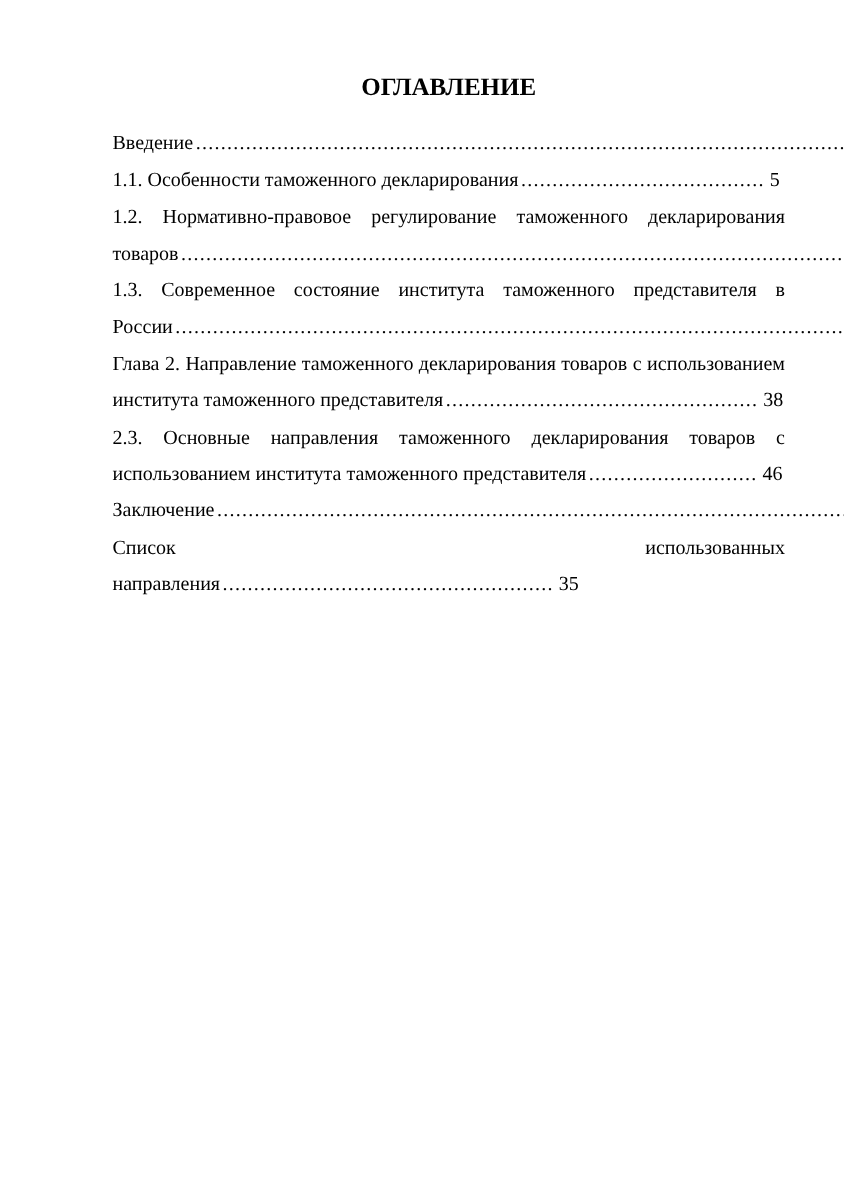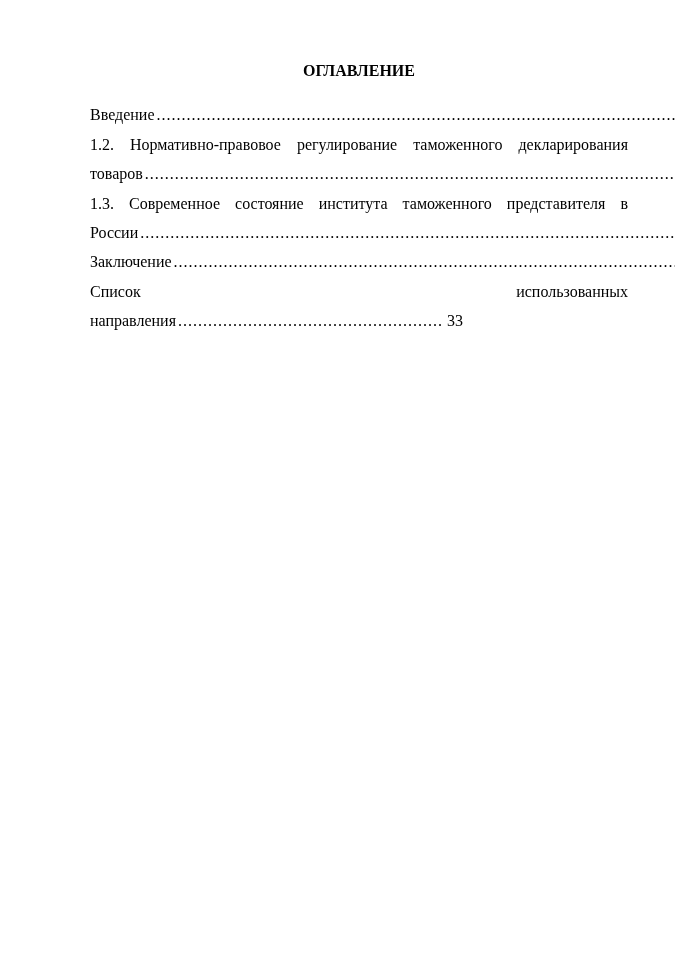--- a/index.html
+++ b/index.html
@@ -14,21 +14,21 @@
     box-sizing: border-box;
     background: #ffffff;
     color: #000000;
     padding: 56px 47px 0 90px;
     font-family: "Liberation Serif", "DejaVu Serif", serif;
     font-size: 16px;
     line-height: 29.4px;
     overflow: hidden;
   }
   .toc-title {
-    font-size: 16px;
+    font-size: 20px;
     font-weight: 700;
     text-align: center;
     margin: 0 0 15px 0;
     line-height: 29.4px;
   }
   .toc-entry {
     text-align: justify;
   }
   .toc-text {
     white-space: normal;
@@ -45,26 +45,29 @@
 </style>
 </head>
 <body>
 
 <div class="page">
   <h1 class="toc-title">ОГЛАВЛЕНИЕ</h1>
   <div class="toc">
   <div class="toc-entry"><span class="toc-text">Введение</span><span class="toc-dots">............................................................................................................................................................................................................................................................................................................</span></div>
 
 
+  <div class="toc-entry"><span class="toc-text">1.1. Особенности таможенного декларирования</span><span class="toc-dots">.......................................</span><span class="toc-page">5</span></div>
 
   <div class="toc-entry"><span class="toc-text">1.2. Нормативно-правовое регулирование таможенного декларирования товаров</span><span class="toc-dots">............................................................................................................................................................................................................................................................................................................</span></div>
 
   <div class="toc-entry"><span class="toc-text">1.3. Современное состояние института таможенного представителя в России</span><span class="toc-dots">............................................................................................................................................................................................................................................................................................................</span></div>
 
+  <div class="toc-entry"><span class="toc-text">Глава 2. Направление таможенного декларирования товаров с использованием института таможенного представителя</span><span class="toc-dots">..................................................</span><span class="toc-page">38</span></div>
 
 
 
+  <div class="toc-entry"><span class="toc-text">2.3. Основные направления таможенного декларирования товаров с использованием института таможенного представителя</span><span class="toc-dots">...........................</span><span class="toc-page">46</span></div>
 
   <div class="toc-entry"><span class="toc-text">Заключение</span><span class="toc-dots">............................................................................................................................................................................................................................................................................................................</span></div>
 
-  <div class="toc-entry"><span class="toc-text">Список использованных направления</span><span class="toc-dots">.....................................................</span><span class="toc-page">33</span></div>
+  <div class="toc-entry"><span class="toc-text">Список использованных направления</span><span class="toc-dots">.....................................................</span><span class="toc-page">35</span></div>
 </div>
 </div>
 
 </body></html>

